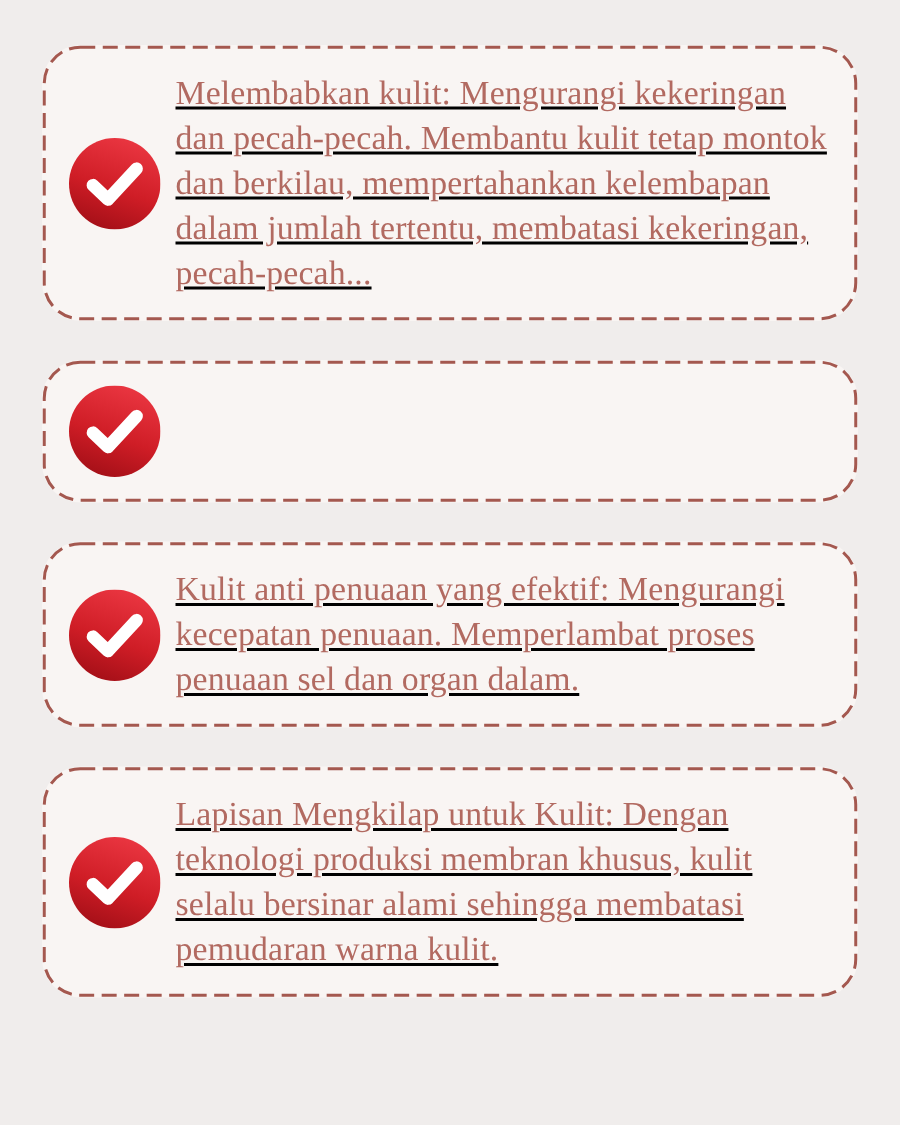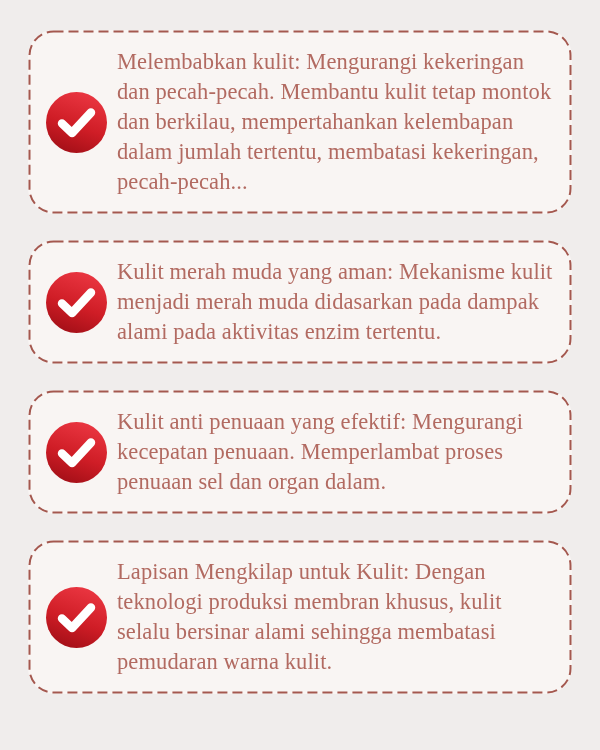--- a/index.html
+++ b/index.html
@@ -14,20 +14,21 @@
     overflow: hidden;
   }
   .page {
     box-sizing: border-box;
     width: 600px;
     height: 750px;
     padding: 30px 28px 0 28px;
     display: flex;
     flex-direction: column;
     gap: 26px;
+    text-decoration: underline;
   }
   .card {
     position: relative;
     background: #f9f5f3;
     border-radius: 26px;
     display: flex;
     align-items: center;
     padding: 17px 14px 17px 18px;
     box-sizing: border-box;
   }
@@ -101,21 +102,20 @@
   <div class="card">
     <svg class="dash-border">
         <rect></rect>
       </svg>
     <span class="icon-wrap">
       <svg viewBox="0 0 61 61" width="61" height="61">
         <circle cx="30.5" cy="30.5" r="30.5" fill="url(#redGrad)"></circle>
         <path d="M16 31.5 L26 41 L45 20.5" fill="none" stroke="#ffffff" stroke-width="8.5" stroke-linecap="round" stroke-linejoin="round"></path>
       </svg>
     </span>
-    <p class="card-text">Kulit merah muda yang aman: Mekanisme kulit menjadi merah muda didasarkan pada dampak alami pada aktivitas enzim tertentu.</p>
   </div>
 
   <div class="card">
     <svg class="dash-border">
         <rect></rect>
       </svg>
     <span class="icon-wrap">
       <svg viewBox="0 0 61 61" width="61" height="61">
         <circle cx="30.5" cy="30.5" r="30.5" fill="url(#redGrad)"></circle>
         <path d="M16 31.5 L26 41 L45 20.5" fill="none" stroke="#ffffff" stroke-width="8.5" stroke-linecap="round" stroke-linejoin="round"></path>

